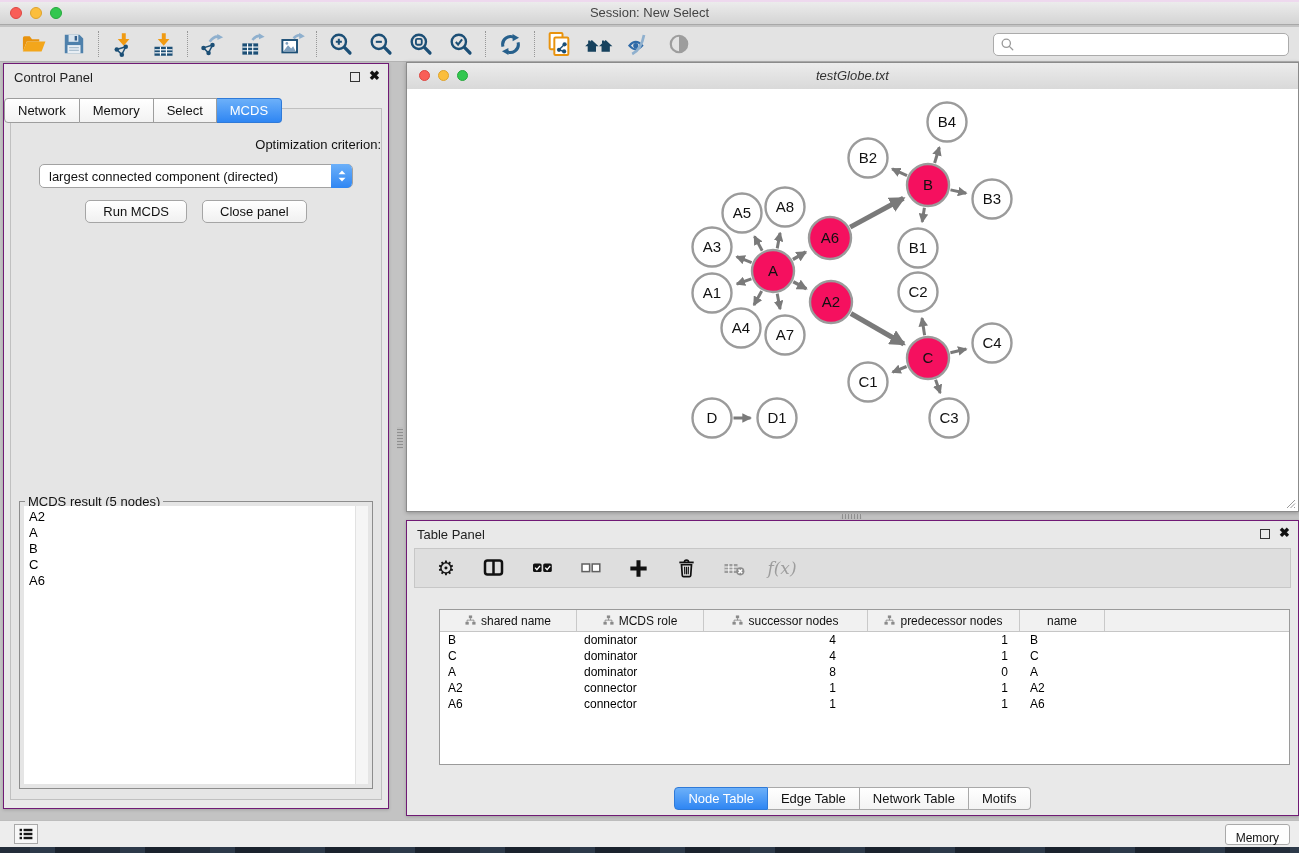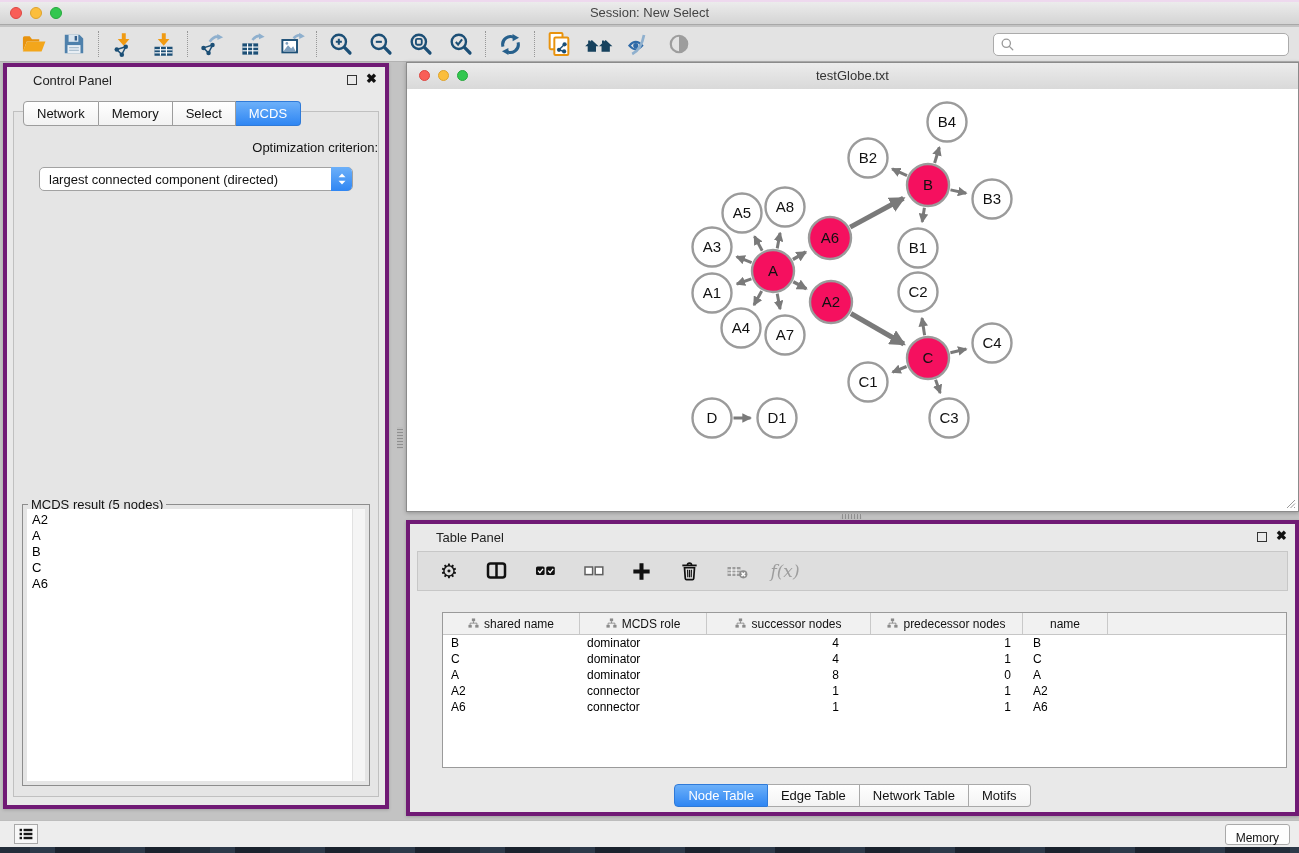--- a/index.html
+++ b/index.html
@@ -43,23 +43,22 @@
     border:1px solid #ababab; border-radius:5px;
     display:flex; align-items:center; padding:0 6px; gap:4px;
   }
   .searchbox input {
     border:none; outline:none; flex:1; font-size:12px; background:transparent;
     font-family:"Liberation Sans", sans-serif;
   }
 
   
   .panel {
-    position:absolute; background:#e9e9e9; border:4px solid #701a75;
+    position:absolute; background:#e9e9e9; border:1px solid #701a75;
     box-shadow:0 1px 3px rgba(0,0,0,.18);
-    padding-left:16px;
   }
   .panel-titlebar { position:relative; height:26px; }
   .panel-title { position:absolute; left:10px; top:6px; font-size:13px; color:#222; }
   .panel-ctrls { position:absolute; right:8px; top:5px; display:flex; gap:9px; align-items:center; }
   .float-btn { width:10px; height:10px; border:1.6px solid #333; display:inline-block; margin-top:2px; }
   .close-btn { font-size:13px; font-weight:bold; color:#111; line-height:14px; }
 
   
   #control-panel { left:3px; top:63px; width:386px; height:746px; }
   .cp-tabs { display:flex; justify-content:flex-start; margin-top:8px; position:relative; z-index:2; }
@@ -111,20 +110,21 @@
 
   
   #net-frame {
     position:absolute; left:406px; top:62px; width:893px; height:450px;
     border:1px solid #8b8b8b; background:#fff; box-shadow:0 1px 4px rgba(0,0,0,.25);
   }
   .frame-titlebar {
     position:relative; height:36px;
     background:linear-gradient(#ececec,#d2d2d2);
     border-bottom:1px solid #aaa;
+    font-style:italic;
   }
   .frame-titlebar .lights { top:7px; left:12px; }
   .frame-titlebar .light { width:11px; height:11px; }
   .frame-title { position:absolute; left:0; right:0; top:5px; text-align:center; font-size:13px; color:#333; }
   #graph-wrap { position:absolute; left:0; right:0; top:26px; bottom:0; background:#fff; overflow:hidden; }
   .corner-grip { position:absolute; right:2px; bottom:2px; width:12px; height:12px; }
 
   
   .vgrip { position:absolute; left:397px; top:427px; width:6px; height:22px;
     background:repeating-linear-gradient(#bdbdbd 0 2px, #8f8f8f 2px 3px); }
@@ -387,20 +387,24 @@
   <div class="cp-content">
     <div class="opt-label">Optimization criterion:</div>
     <div class="dropdown">
       <span>largest connected component (directed)</span>
       <span class="dd-stepper">
         <svg width="12" height="14" viewBox="0 0 12 14">
             <path d="M2.5 5.2 L6 1.6 L9.5 5.2 Z" fill="#fff"></path>
             <path d="M2.5 8.8 L6 12.4 L9.5 8.8 Z" fill="#fff"></path>
           </svg>
       </span>
+    </div>
+    <div class="btn-row">
+      <button class="push-btn">Run MCDS</button>
+      <button class="push-btn">Close panel</button>
     </div>
     <div class="groupbox">
       <span class="groupbox-legend">MCDS result (5 nodes)</span>
       <div class="result-list">
         <div class="inner" id="result-items">
             <div class="result-item">A2</div>
             <div class="result-item">A</div>
             <div class="result-item">B</div>
             <div class="result-item">C</div>
             <div class="result-item">A6</div>

